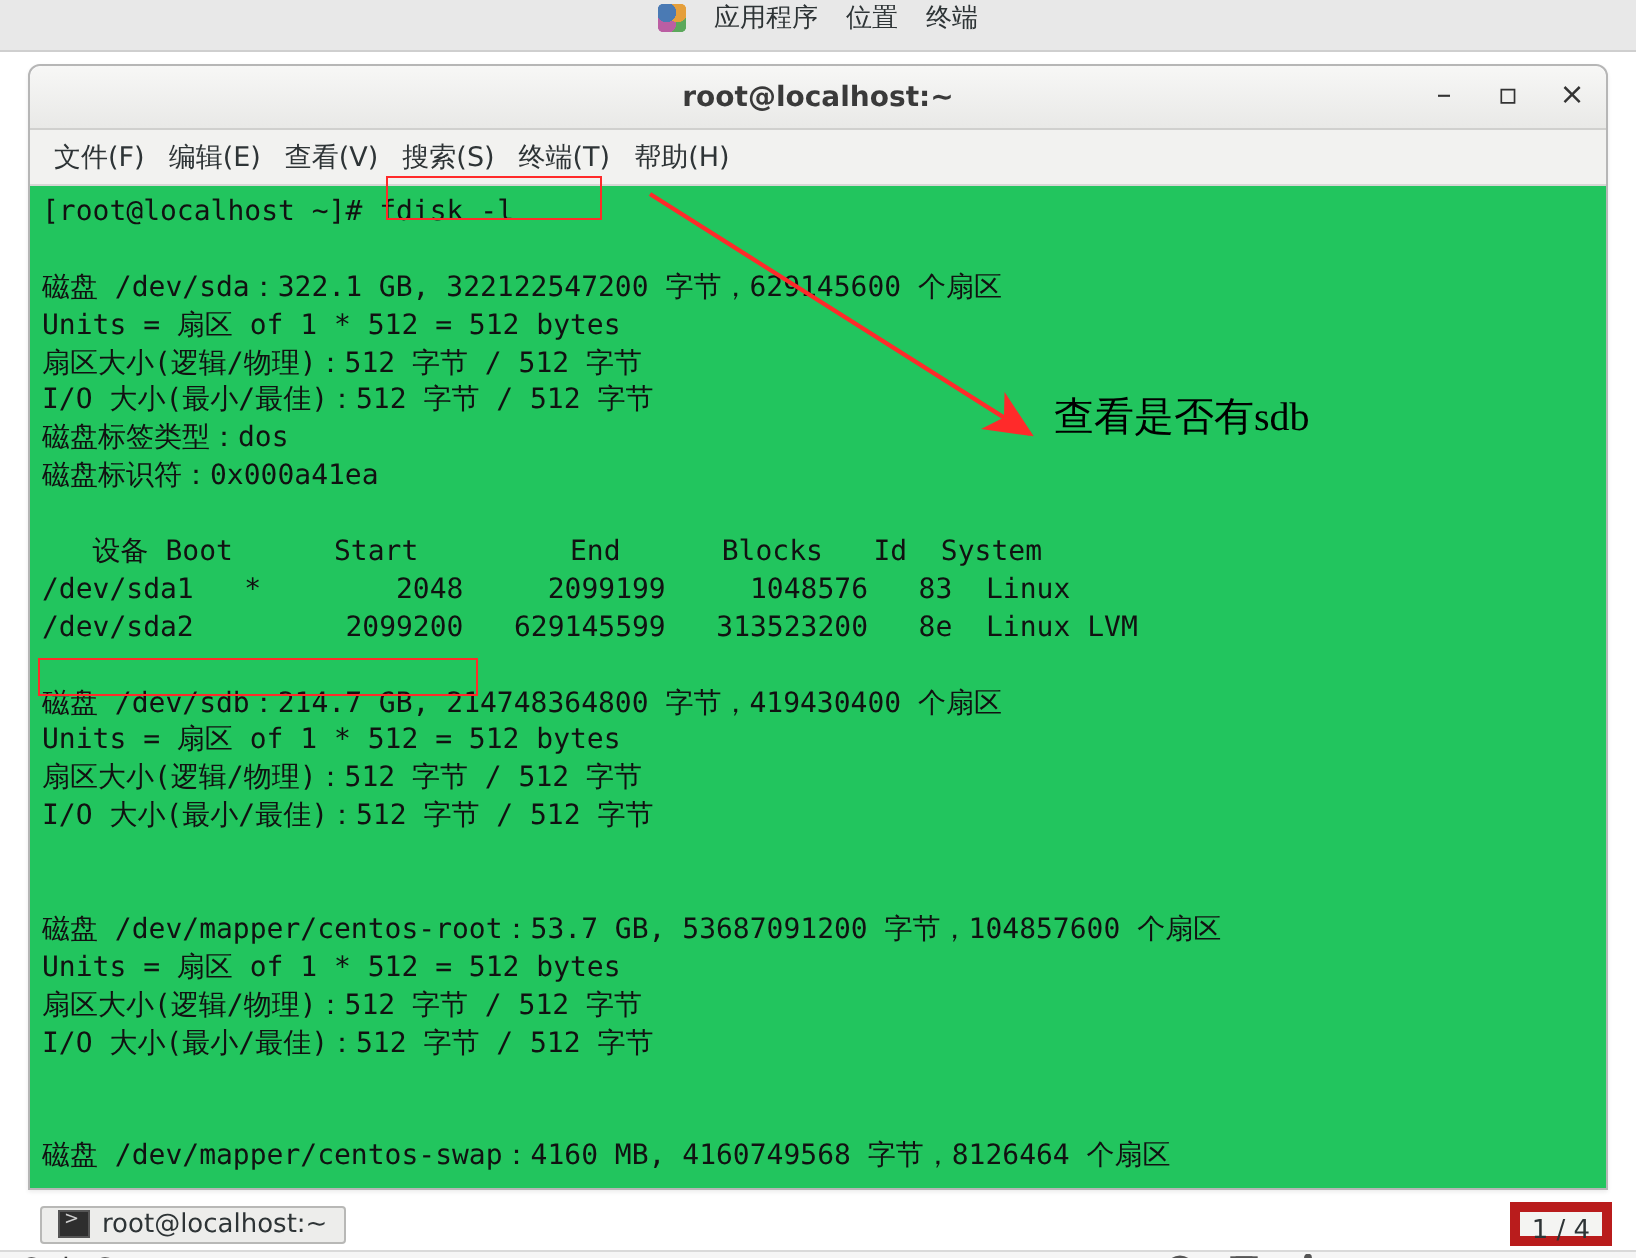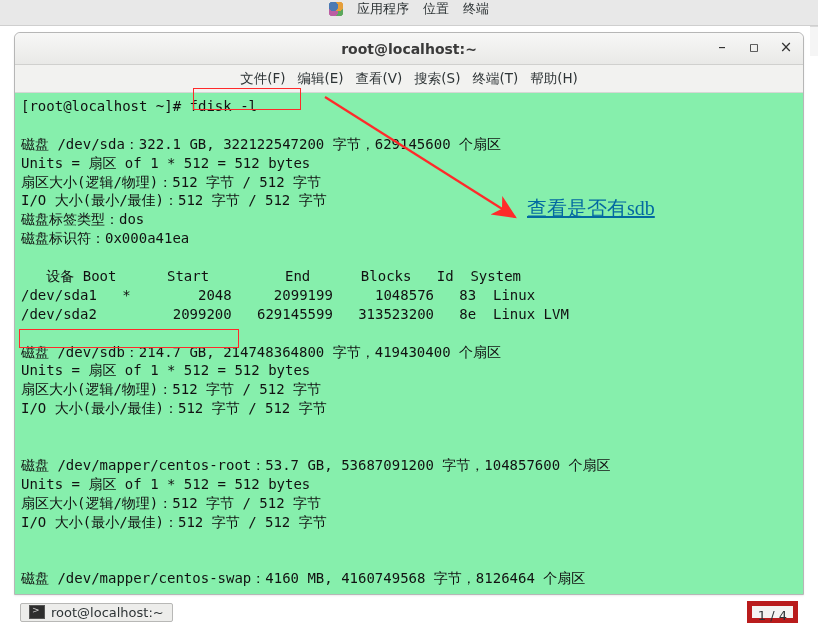--- a/index.html
+++ b/index.html
@@ -40,20 +40,21 @@
       radial-gradient(circle at 70% 70%, #5ca85c 0 35%, transparent 36%);
   }
 
   
   .editor-frame {
     position: absolute;
     left: 0; top: 26px;
     width: 818px;
     height: calc(629px - 26px);
     display: flex;
+    flex-direction: column;
   }
   .editor-content {
     flex: 1;
     background: #ffffff;
     position: relative;
     padding: 6px 6px 0 14px;
   }
 
   
   .term-window {
@@ -89,53 +90,51 @@
   }
   .term-menubar {
     height: 28px;
     display: flex;
     align-items: center;
     gap: 4px;
     padding: 0 8px;
     border-bottom: 1px solid #d7d7d5;
     background: #f2f2f0;
     font-size: 13.5px;
-    justify-content: center;
   }
   .term-menubar span { padding: 2px 4px; cursor: pointer; }
   .term-body {
     font-family: "DejaVu Sans Mono", "Liberation Mono", monospace;
     font-size: 14px;
     line-height: 1.35;
     color: #111;
-    background: #86efac;
+    background: #22c55e;
     padding: 4px 6px 6px 6px;
     white-space: pre;
     position: relative;
     min-height: 468px;
   }
 
   
   .hl-box {
     position: absolute;
     border: 1.5px solid #ff2a2a;
     pointer-events: none;
   }
   .hl1 { left: 178px; top: 1px;  width: 108px; height: 22px; }
   .hl2 { left: 4px;   top: 242px; width: 220px; height: 19px; }
 
   
   .annotation {
     position: absolute;
-    color: #0369a1;
+    color: #000000;
     font-family: "SimSun", "宋体", serif;
     font-size: 20px;
     font-weight: 400;
     pointer-events: none;
-    text-decoration: underline;
   }
   .anno-text { left: 512px; top: 108px; }
   svg.arrow {
     position: absolute;
     left: 300px; top: 0px;
     pointer-events: none;
   }
 
   
   .taskbar {

